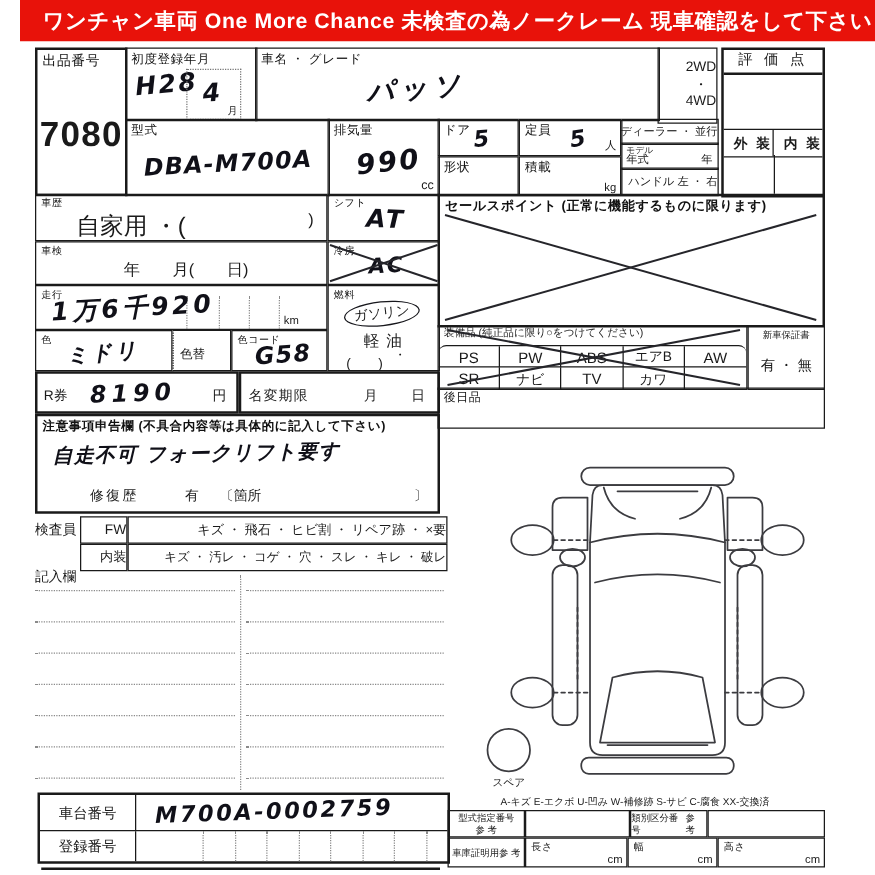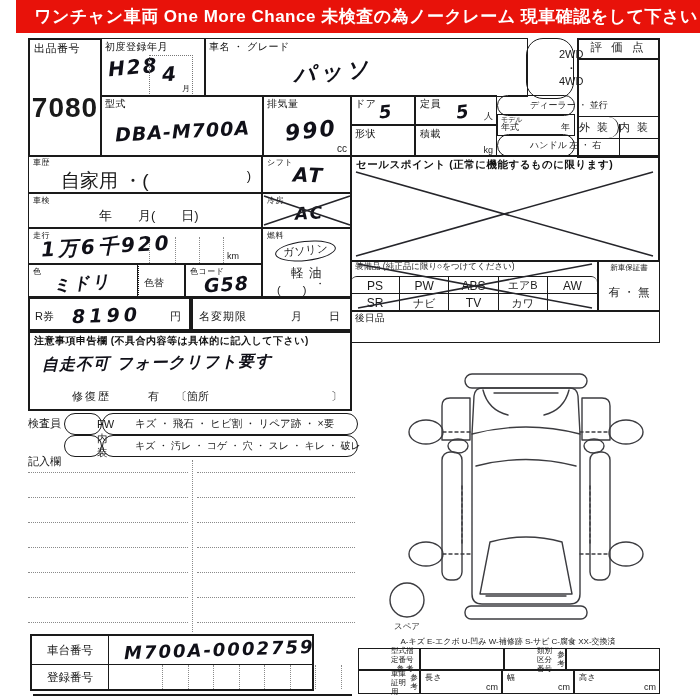--- a/index.html
+++ b/index.html
@@ -1,24 +1,24 @@
 <!DOCTYPE html>
 <html><head>
 <meta charset="utf-8">
 <style>
   html,body{margin:0;padding:0;background:#fff;}
   #sheet{position:relative;width:700px;height:700px;background:#fff;overflow:hidden;
          font-family:"Liberation Sans","DejaVu Sans",sans-serif;color:#1a1a1a;}
-  .b{position:absolute;box-sizing:border-box;border:1.5px solid #1a1a1a;padding-left:32px;}
+  .b{position:absolute;box-sizing:border-box;border:1.5px solid #1a1a1a;}
   .b2{border-width:2.5px;}
   .lb{position:absolute;top:1px;left:4px;font-size:10px;letter-spacing:.5px;white-space:nowrap;color:#111;}
   .sm{font-size:8px;}
   .hand{position:absolute;font-family:"DejaVu Sans",sans-serif;font-style:italic;font-weight:600;
         color:#101018;white-space:nowrap;line-height:1;}
-  .ctr{display:flex;align-items:center;justify-content:flex-start;border-radius:17px;}
+  .ctr{display:flex;align-items:center;justify-content:flex-end;}
   .xov{position:absolute;pointer-events:none;}
   .xov line{stroke:#25252a;stroke-width:1.6;}
   .dotline{display:block;height:0;border-top:1px dotted #8a8a8a;margin-bottom:24px;}
   .vdot{position:absolute;width:0;border-left:1px dotted #8a8a8a;}
   .cell{box-sizing:border-box;border-right:1.2px solid #1a1a1a;display:flex;align-items:center;justify-content:center;}
   .banner{position:absolute;left:16px;top:0;width:700px;height:33px;background:#e8120a;color:#fff;
           display:flex;align-items:center;justify-content:center;font-size:17px;font-weight:bold;letter-spacing:.5px;}
   .circle{display:inline-block;border:1.6px solid #17171c;border-radius:50%;padding:1px 7px 2px;transform:rotate(-6deg);}
   .pre{white-space:pre;}
 </style>
@@ -51,21 +51,21 @@
   </div>
 
   <div class="b ctr" style="left:526px;top:38px;width:48px;height:61px;white-space:pre-line;text-align:center;font-size:11px;line-height:1.25;">
     <span style="white-space:pre-line;">2WD
 ・
 4WD</span>
   </div>
 
   <div class="b b2" style="left:577px;top:38px;width:83px;height:120px;">
     <div style="position:absolute;left:0;top:0;width:100%;height:18px;border-bottom:2px solid #1a1a1a;text-align:center;font-size:11.5px;letter-spacing:3px;">評 価 点</div>
-    <div style="position:absolute;left:0;top:76px;width:100%;height:21px;border-top:1.5px solid #1a1a1a;border-bottom:1.5px solid #1a1a1a;display:flex;">
+    <div style="position:absolute;left:0;top:63px;width:100%;height:21px;border-top:1.5px solid #1a1a1a;border-bottom:1.5px solid #1a1a1a;display:flex;font-weight:bold;">
       <div class="ctr" style="width:50%;border-right:1.5px solid #1a1a1a;font-size:11px;letter-spacing:2px;">外 装</div>
       <div class="ctr" style="width:50%;font-size:11px;letter-spacing:2px;">内 装</div>
     </div>
     <div style="position:absolute;left:50%;top:84px;height:31px;border-left:1.5px solid #1a1a1a;"></div>
   </div>
 
   <div class="b" style="left:100px;top:95px;width:164px;height:62px;">
     <span class="lb">型式</span>
     <span class="hand" style="left:14px;top:26px;font-size:19px;letter-spacing:1px;transform:rotate(-3deg);">DBA-M700A</span>
   </div>
@@ -231,21 +231,21 @@
     <i class="dotline"></i>
       <i class="dotline"></i>
       <i class="dotline"></i>
       <i class="dotline"></i>
     <i class="dotline"></i>
       <i class="dotline"></i>
       <i class="dotline"></i>
   </div>
   <i class="vdot" style="left:192px;top:460px;height:172px;"></i>
 
-  <div class="b b2" style="left:30px;top:634px;width:284px;height:57px;">
+  <div class="b b2" style="left:30px;top:634px;width:330px;height:57px;">
     <div style="position:absolute;left:0;top:0;width:76px;height:28px;border-right:1.5px solid #1a1a1a;display:flex;align-items:center;justify-content:center;font-size:11.5px;">車台番号</div>
     <span class="hand" style="left:92px;top:5px;font-size:18px;letter-spacing:2px;transform:rotate(-2deg);">M700A-0002759</span>
     <div style="position:absolute;left:0;top:28px;width:100%;height:24px;border-top:1.5px solid #1a1a1a;">
       <div style="position:absolute;left:0;top:0;width:76px;height:100%;border-right:1.5px solid #1a1a1a;display:flex;align-items:center;justify-content:center;font-size:11.5px;">登録番号</div>
       <div style="position:absolute;left:130px;top:0;width:180px;height:100%;display:flex;justify-content:space-between;">
         <i class="vdot" style="position:static;height:100%;"></i>
           <i class="vdot" style="position:static;height:100%;"></i>
         <i class="vdot" style="position:static;height:100%;"></i>
           <i class="vdot" style="position:static;height:100%;"></i>
         <i class="vdot" style="position:static;height:100%;"></i>

